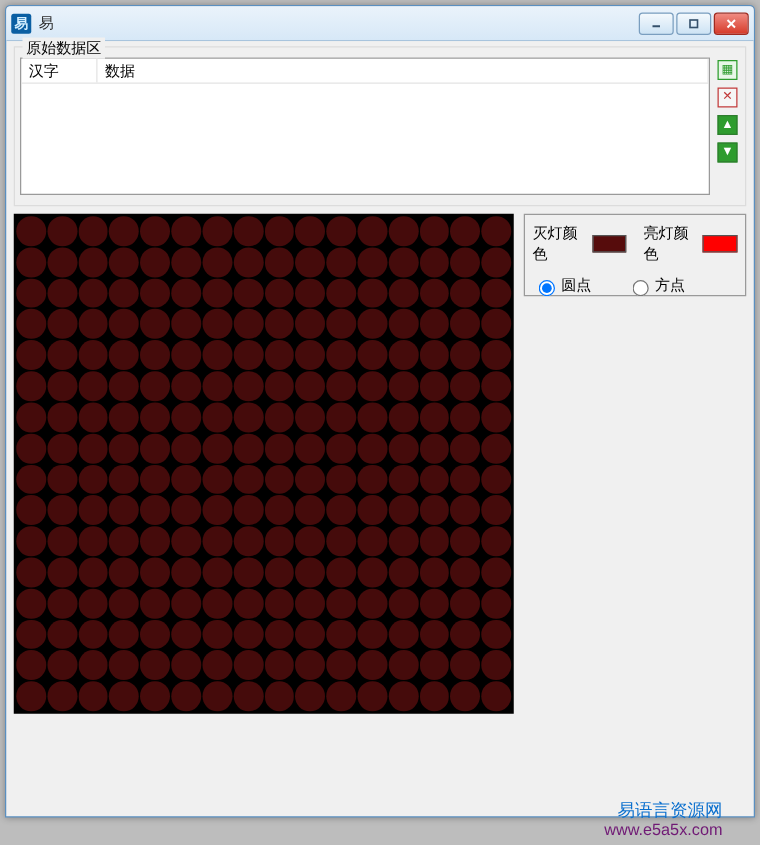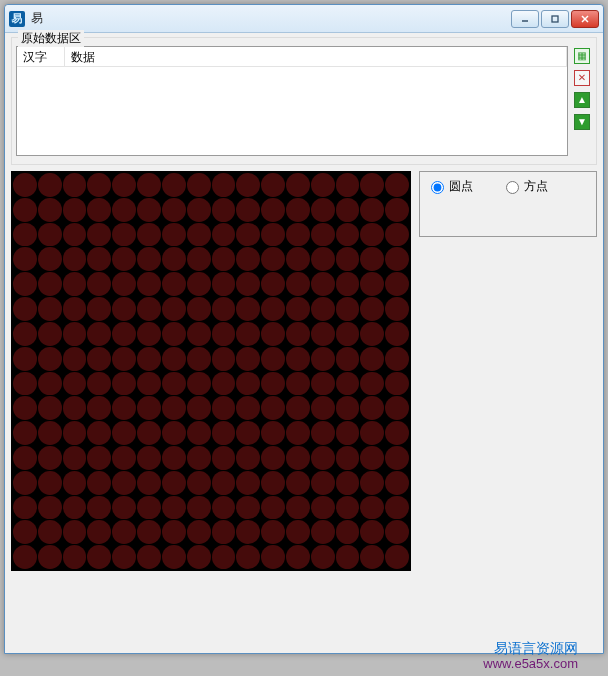--- a/index.html
+++ b/index.html
@@ -14,37 +14,37 @@
   .win-btn svg { width: 10px; height: 10px; }
   .client { flex:1; padding: 4px 6px 6px 6px; display:flex; flex-direction:column; }
   .group { border: 1px solid #dcdcdc; position: relative; padding: 8px 4px 4px 4px; margin-bottom: 6px; }
   .group-title { position: absolute; top: -8px; left: 6px; background: #f0f0f0; font-size: 12px; padding: 0 3px; }
   .data-area { height: 128px; }
   .data-row { display:flex; }
   .grid-wrap { flex:1; }
   .grid { width: 100%; height: 110px; border: 1px solid #9a9a9a; background: #ffffff; }
   .grid-header { display:flex; height:20px; font-size:12px; border-bottom: 1px solid #e3e3e3; }
   .gh { padding: 2px 6px; border-right: 1px solid #e3e3e3; }
-  .gh.c1 { width: 48px; }
+  .gh.c1 { width: 61px; }
   .gh.c2 { flex:1; }
   .side-btns { width: 18px; margin-left: 6px; display:flex; flex-direction:column; gap:6px; padding-top:2px;}
   .sbtn { width: 16px; height: 16px; border: 1px solid #8a8a8a; background:#f6f6f6; display:flex; align-items:center; justify-content:center; cursor:pointer; font-size:10px; line-height:1;}
   .sbtn.add { border-color:#2e9c2e; color:#2e9c2e; background:#e8f7e8;}
   .sbtn.del { border-color:#c13a3a; color:#c13a3a; }
   .sbtn.up,.sbtn.down { border-color:#2e7d2e; color:#fff; background:#2e9c2e;}
   .lower { flex:1; display:flex; gap:8px; }
   .matrix { width: 400px; height: 400px; background: #000000; padding: 2px; display:grid; grid-template-columns: repeat(16,1fr); grid-template-rows: repeat(16,1fr); gap:1px;}
   .led { background:#450b0b; border-radius:50%; width:100%; height:100%; }
   .ctrl { border:1px solid #9a9a9a; height: 66px; flex:1; padding: 6px; font-size:12px; }
   .color-row { display:flex; align-items:center; gap:4px; margin-bottom:8px;}
   .swatch { width:30px; height:14px; border:1px solid #555; display:inline-block;}
   .sw-off { background:#560c0c; }
   .sw-on { background:#ff0000; }
   .radio-row { display:flex; gap:28px; align-items:center;}
-  .radio-row label { display:flex; align-items:flex-start; gap:2px; cursor:pointer;}
+  .radio-row label { display:flex; align-items:flex-end; gap:2px; cursor:pointer;}
   .footer { position:absolute; right: 30px; bottom: 4px; font-size: 14px; color:#0a6fce; text-align:right; line-height:1.2;}
   .footer .url { color:#701a75; font-size:13px;}
 </style>
 </head>
 <body>
 
 <div class="window">
   <div class="titlebar">
     <div class="app-icon">易</div>
     <div class="title-text">易</div>
@@ -342,20 +342,27 @@
           <div class="led"></div>
           <div class="led"></div>
           <div class="led"></div>
           <div class="led"></div>
           <div class="led"></div>
           <div class="led"></div>
           <div class="led"></div>
           <div class="led"></div>
         </div>
       <div class="ctrl">
+        <div class="color-row">
+          <span>灭灯颜色</span>
+          <span class="swatch sw-off"></span>
+          <span style="width:6px"></span>
+          <span>亮灯颜色</span>
+          <span class="swatch sw-on"></span>
+        </div>
         <div class="radio-row">
           <label>
               <input type="radio" name="shape" checked="" style=""> 
               <span>圆点</span>
             </label>
           <label>
               <input type="radio" name="shape" style=""> 
               <span>方点</span>
             </label>
         </div>

